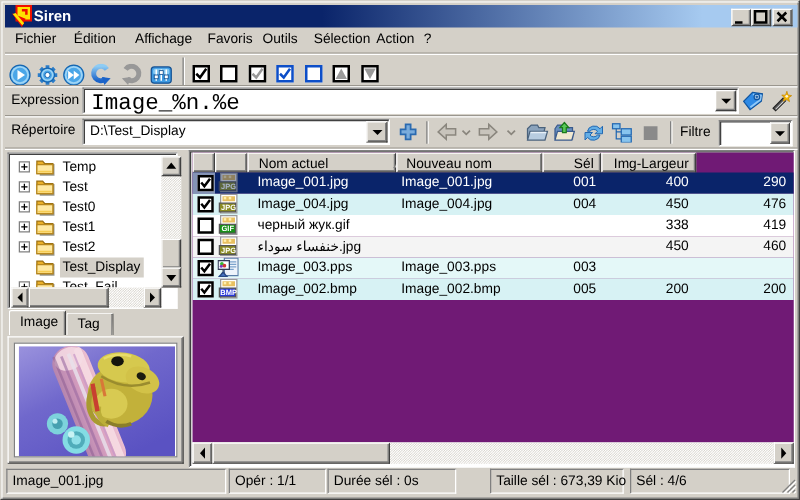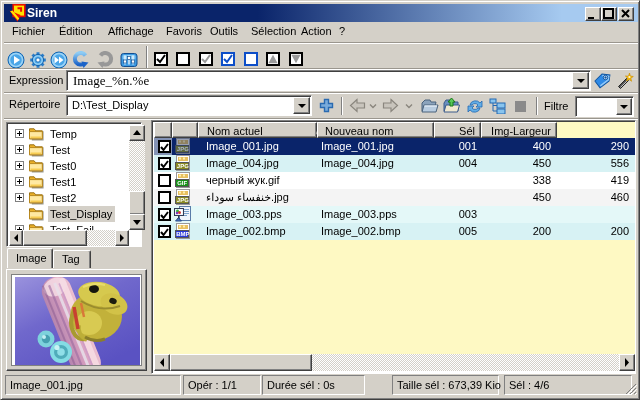--- a/index.html
+++ b/index.html
@@ -143,21 +143,21 @@
         </svg></div>
   <div class="abs cb" style="left:288px;top:51px"><svg width="10" height="10">
           <path d="M5 9.2 L9.6 0.8 H0.4 Z" fill="#9a9a9a"></path>
         </svg></div>
  </div>
  <div class="abs vsep" style="left:145px;top:45px;height:22px"></div>
  <div class="abs rowsep" style="top:67px"></div>
 
  <div class="abs" style="left:8px;top:73px">Expression</div>
  <div class="abs sunken2" style="left:65px;top:69px;width:525px;height:21px">
-   <div class="abs" style="left:6px;top:2px;font-family:Liberation Serif, serif;font-size:13px;text-align:center;">Image_%n.%e</div>
+   <div class="abs" style="left:6px;top:2px;font-family:Liberation Mono, monospace;font-size:18px;text-align:center;">Image_%n.%e</div>
    <div class="abs combo-btn" style="right:1px;top:1px;width:17px;height:17px">
         <div class="arrow-dn abs" style="left:4px;top:6px"></div>
       </div>
  </div>
  <svg class="abs" style="left:592px;top:71px" width="18" height="18" viewBox="0 0 18 18">
    <path d="M8 2 L16 2 L16 8 L8 16 L2 10 Z" fill="#2e8ae6" stroke="#1055a0" transform="rotate(8 9 9)"></path>
    <path d="M8.5 3.5 L15 3.5 L15 7 L8 14" fill="none" stroke="#90c8f8" stroke-width="1.5" transform="rotate(8 9 9)"></path>
    <circle cx="12.5" cy="5.5" r="2.2" fill="#cfe6fa" stroke="#1055a0"></circle>
    <path d="M12.5 4.3 V6.7 M11.3 5.5 H13.7" stroke="#1055a0" stroke-width="0.9"></path>
     </svg>
@@ -377,21 +377,21 @@
             <path d="M66 26 L69 40" stroke="#d87838" stroke-width="2.5"></path>
             <path d="M70 60 Q80 66 90 62" fill="none" stroke="#8a7e2a" stroke-width="3"></path>
             <path d="M68 10 Q78 5 90 8" stroke="#e8dc6a" stroke-width="2" fill="none"></path>
           </g>
         </svg>
      </div>
    </div>
  </div>
 
  <div class="abs sunkpanel" style="left:150px;top:119px;width:485px;height:254px">
-   <div id="list" class="abs" style="left:2px;top:1px;width:481px;height:232px;background:#fef9c3;overflow:hidden">
+   <div id="list" class="abs" style="left:2px;top:1px;width:481px;height:232px;background:#701a75;overflow:hidden">
      <div class="abs hdrseg" style="left:0;width:18px"></div>
      <div class="abs hdrseg" style="left:18px;width:26px"></div>
      <div class="abs hdrseg" style="left:44px;width:119px">
           <div class="cell" style="left:8px">Nom actuel</div>
        <svg class="abs" style="left:115px;top:5px" width="10" height="7">
             <path d="M5 1 L9 6 H1 Z" fill="#b8b4ac" stroke="#808080" stroke-width="0.8"></path>
           </svg>
         </div>
      <div class="abs hdrseg" style="left:163px;width:117px">
           <div class="cell" style="left:7px">Nouveau nom</div>
@@ -433,21 +433,21 @@
             <rect x="4" y="2" width="10" height="4" fill="#e8c060"></rect>
             <rect x="5" y="2.5" width="2" height="2" fill="#fff0b0"></rect>
             <rect x="9" y="2.5" width="2" height="2" fill="#fff0b0"></rect>
             <rect x="1.5" y="7.5" width="13" height="7" fill="#8a8a22" stroke="#555"></rect>
             <text x="2.8" y="13" font-size="6" font-weight="bold" fill="#fff" font-family="Liberation Sans">JPG</text>
           </svg>
        <div class="cell" style="left:52px">Image_004.jpg</div>
        <div class="cell" style="left:167px">Image_004.jpg</div>
        <div class="cell" style="left:280px;width:43px;text-align:right">004</div>
        <div class="cell" style="left:327px;width:70px;text-align:right">450</div>
-       <div class="cell" style="left:403px;width:72px;text-align:right">556</div>
+       <div class="cell" style="left:403px;width:72px;text-align:right">476</div>
      </div>
      <div class="abs lrow" style="top:50px;background:#fff">
        <div class="lcb"></div>
        <svg class="abs icon" style="left:20px;top:0px" width="17" height="16">
             <rect x="2.5" y="0.5" width="13" height="15" fill="#fff" stroke="#999"></rect>
             <rect x="4" y="2" width="10" height="4" fill="#e8c060"></rect>
             <rect x="5" y="2.5" width="2" height="2" fill="#fff0b0"></rect>
             <rect x="9" y="2.5" width="2" height="2" fill="#fff0b0"></rect>
             <rect x="1.5" y="7.5" width="13" height="7" fill="#189018" stroke="#555"></rect>
             <text x="3.2" y="13" font-size="6" font-weight="bold" fill="#fff" font-family="Liberation Sans">GIF</text>

